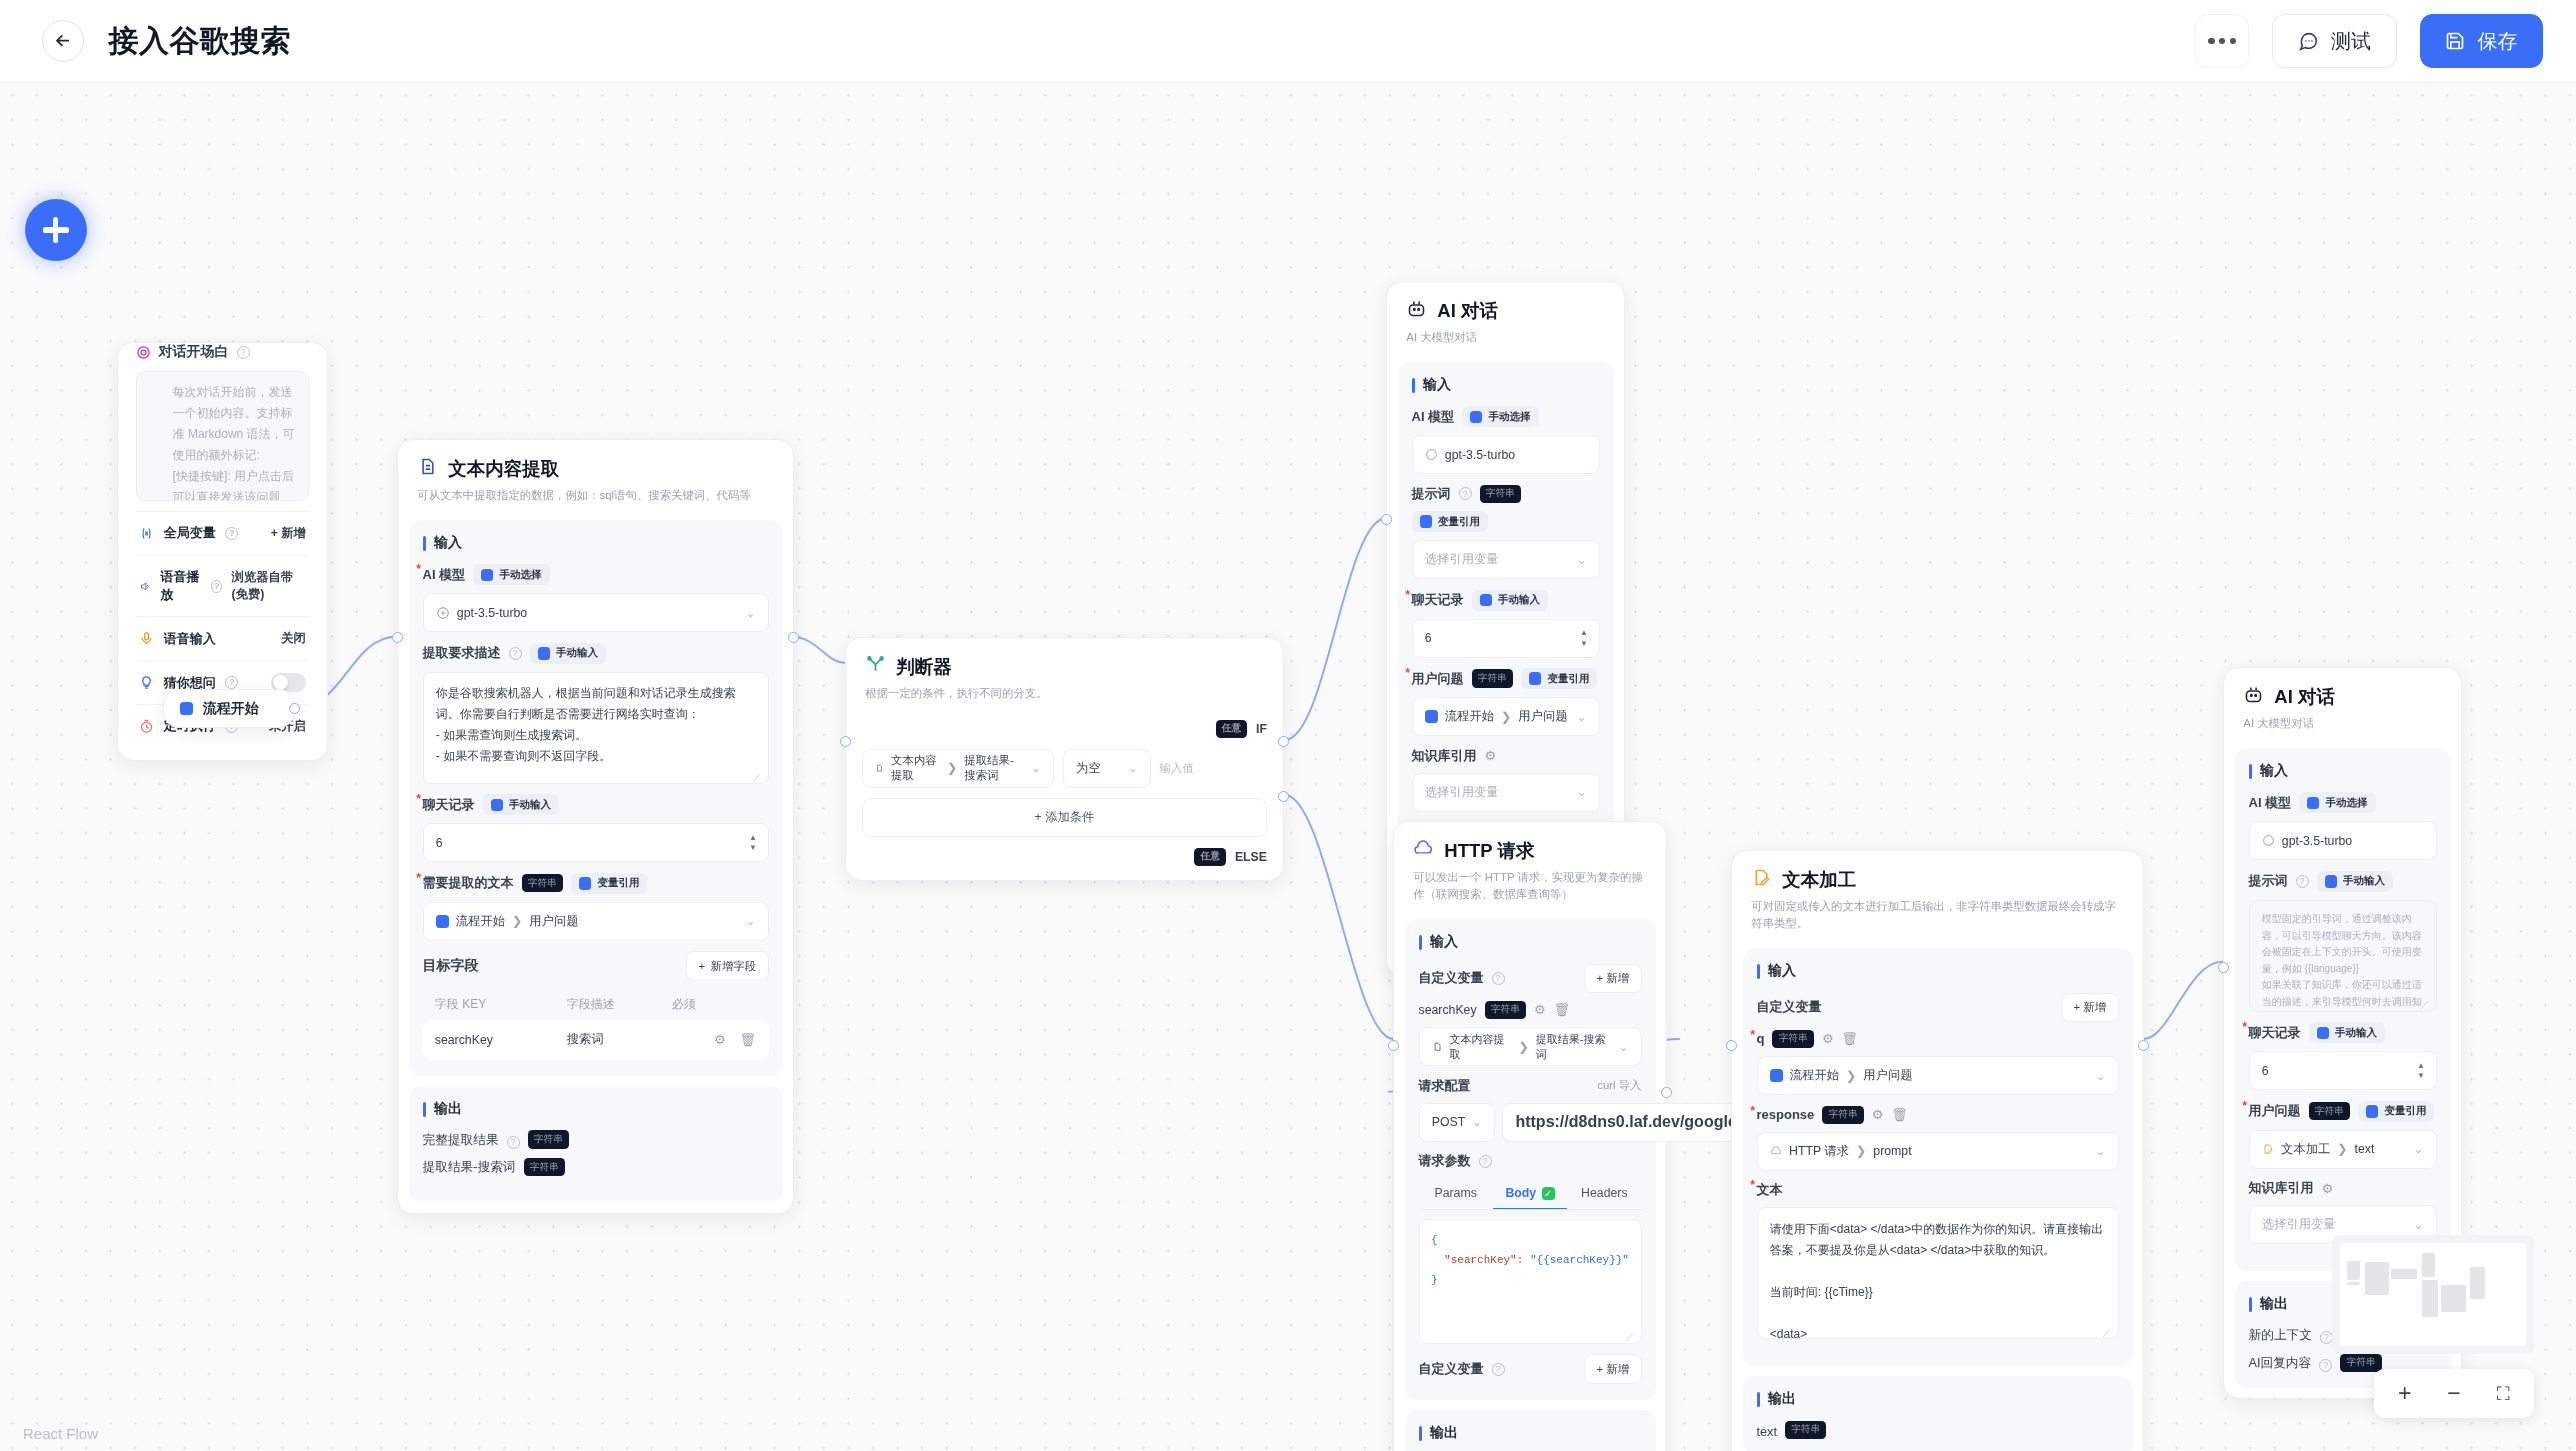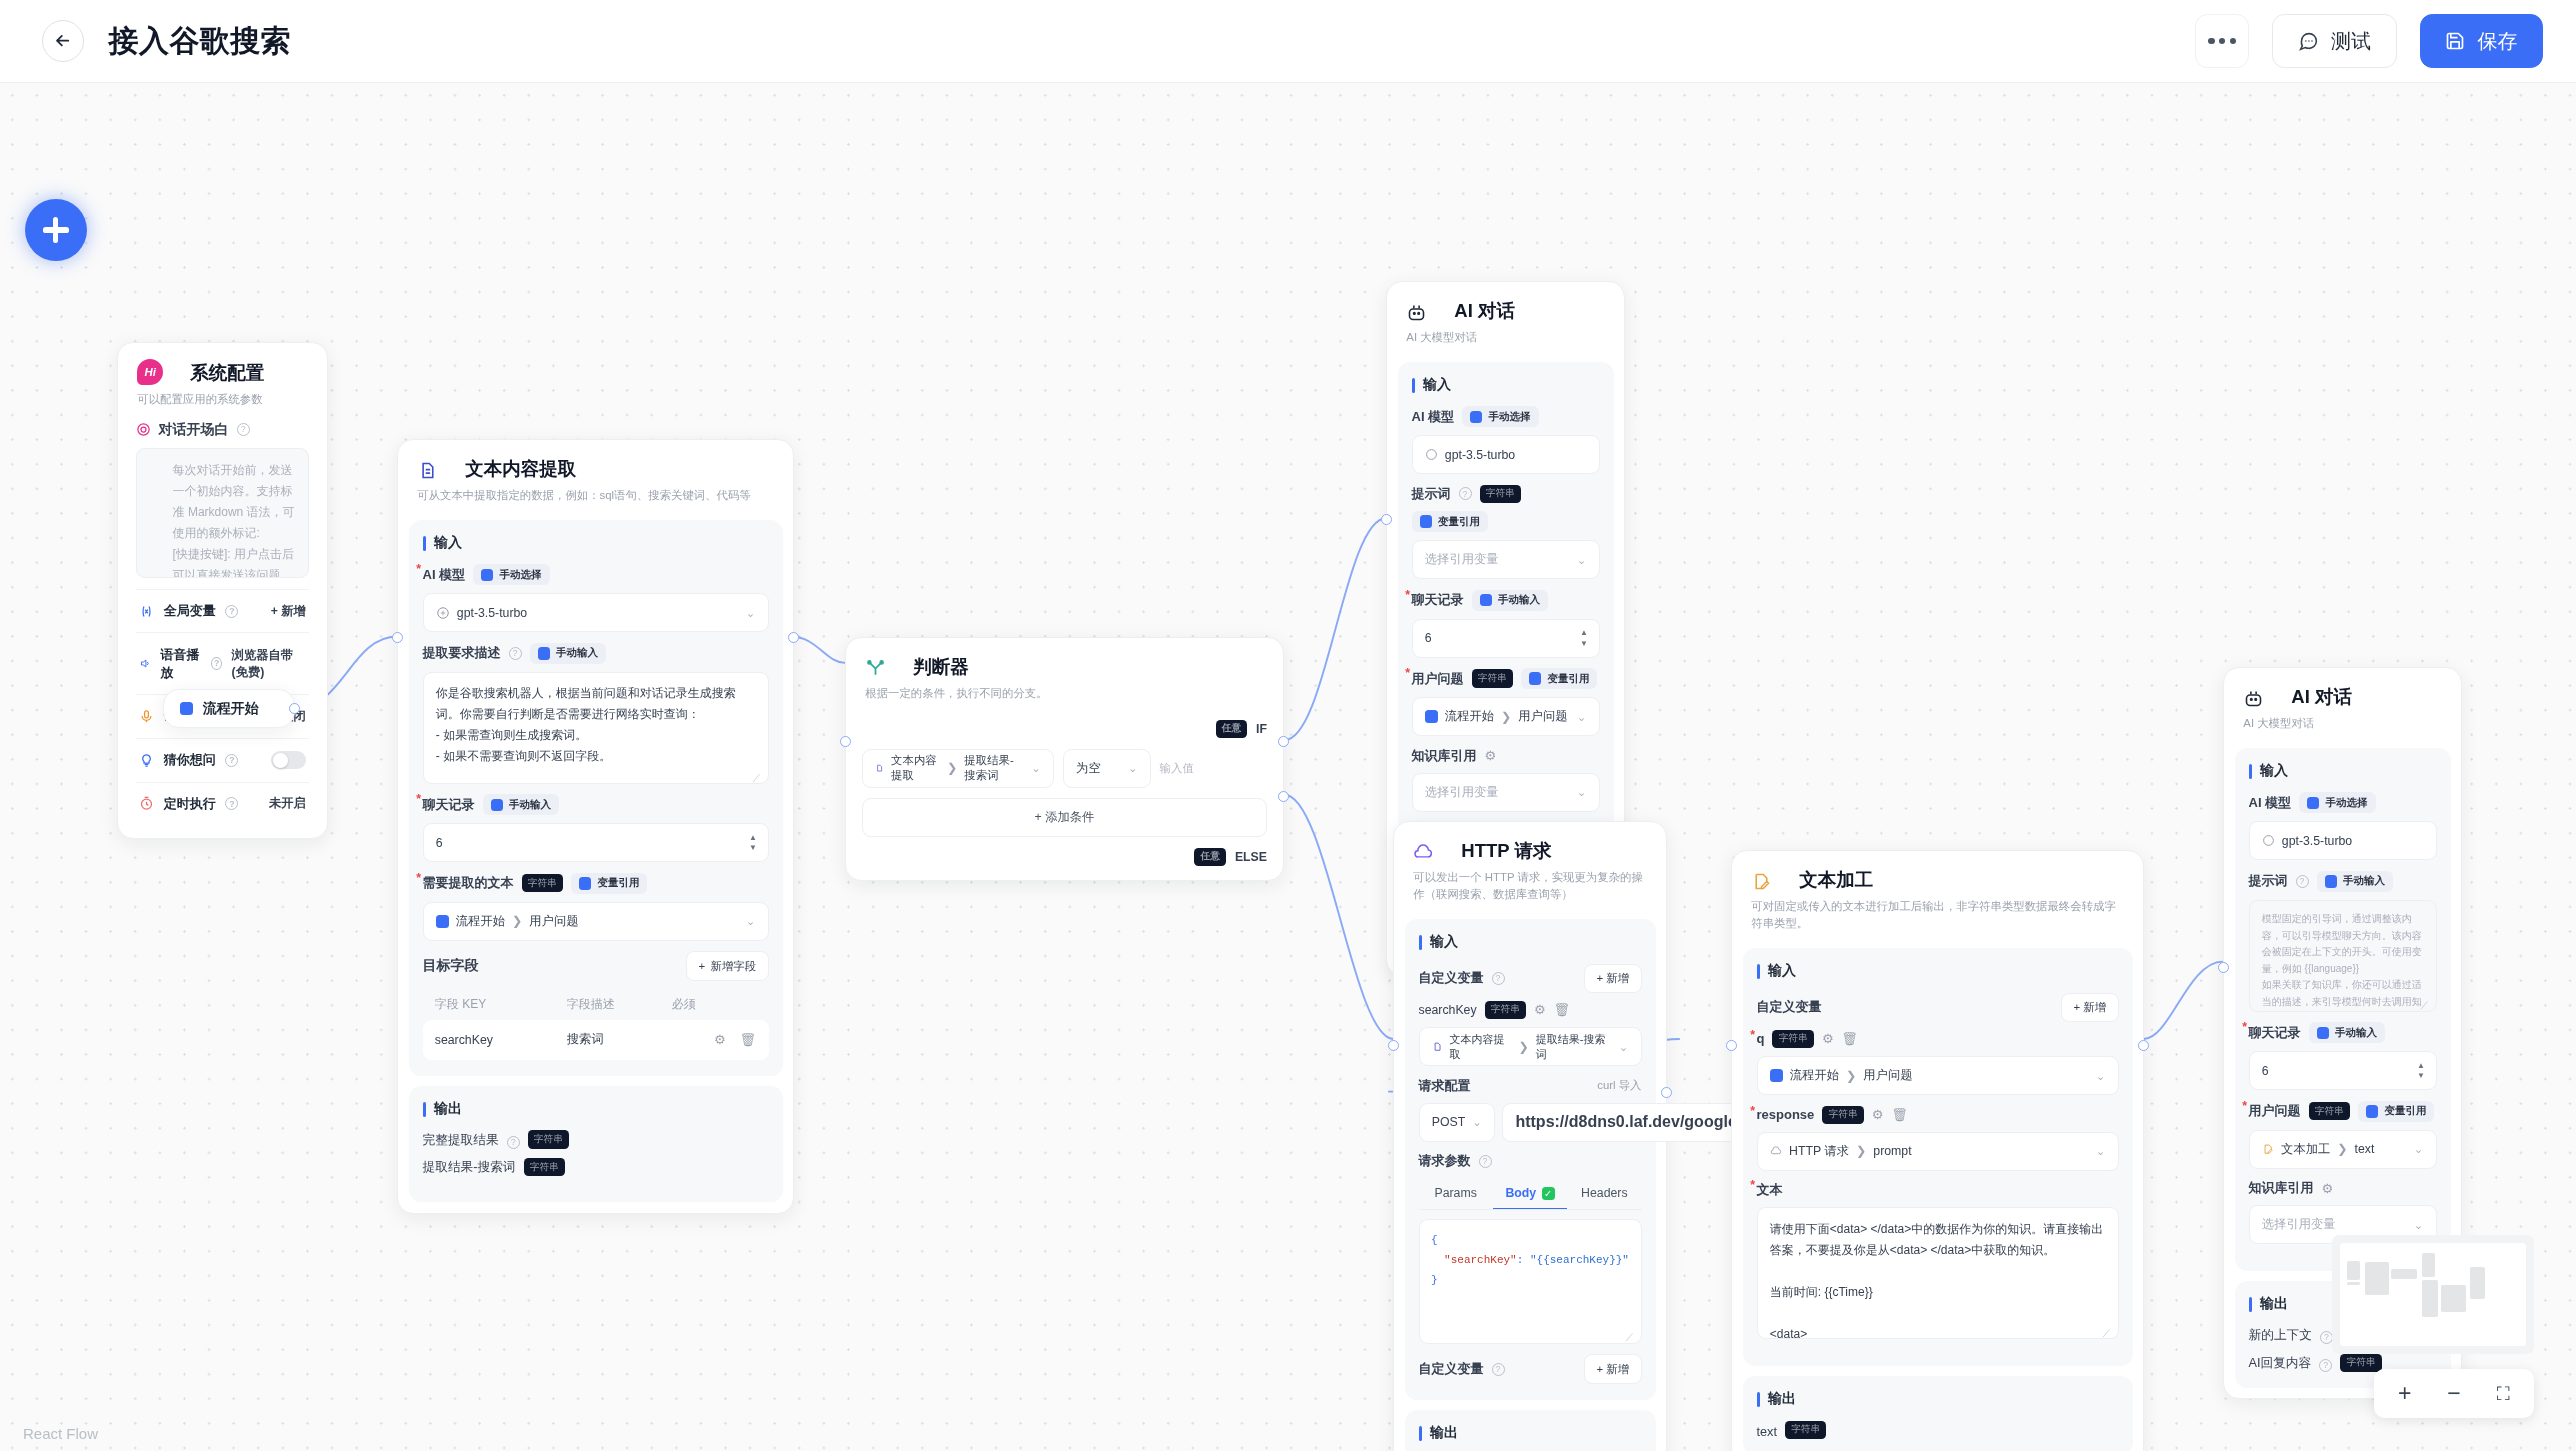--- a/index.html
+++ b/index.html
@@ -52,21 +52,21 @@
   .add-fab:before{width:26px;height:5.3px;}
   .add-fab:after{width:5.3px;height:26px;}
 
   
   .node{
     position:absolute;background:#fff;border-radius:16px;
     border:0.9px solid #eceef1; box-shadow:0 4.4px 19.3px rgba(17,24,39,.07);
     z-index:20;
   }
   .node-hd{padding:16px 19.3px 12.3px 19.3px;}
-  .node-title{display:flex;align-items:flex-end;gap:27px;}
+  .node-title{display:flex;align-items:flex-start;gap:10px;}
   .node-title .nt{font-size:18.5px;font-weight:700;color:#111827;}
   .node-desc{font-size:11.4px;color:#9aa1ad;margin-top:6.2px;line-height:1.5;}
   .sect{background:#f7f8fa;border-radius:12.3px;margin:3.5px 10.5px 10.5px 10.5px;padding:14px 14px 16px 14px;}
   .sect-title{display:flex;align-items:center;gap:8px;font-size:14px;font-weight:700;color:#1f2937;margin-bottom:12.3px;}
   .bar{width:3.5px;height:15px;background:#3b6ef6;border-radius:1.8px;display:inline-block;}
 
   .fl{display:flex;align-items:center;gap:8px;margin-bottom:8px;flex-wrap:wrap;}
   .lab{font-size:13px;color:#374151;font-weight:600;position:relative;}
   .req:before{content:"*";color:#ef4444;position:absolute;left:-6.2px;top:-3.5px;font-size:12.3px;}
   .tag{font-size:9.7px;color:#9aa1ad;background:#0f172a;border-radius:4.4px;padding:2.6px 6.2px;}
@@ -197,27 +197,20 @@
       <path d="M1462,748 C1510,748 1530,495 1578,495"></path>
       <path d="M1462,810 C1510,810 1540,1088 1586,1088"></path>
       <path d="M1580,1148 C1780,1148 1840,1088 1912,1088"></path>
       <path d="M2440,1088 C2470,1088 2490,1000 2530,1000"></path>
     </g>
   </svg>
 
   <div class="add-fab"></div>
 
   <div class="node" style="left:117px;top:259px;width:211px;">
-    <div class="node-hd">
-      <div class="node-title">
-        <span class="hi-badge">Hi</span>
-        <span class="nt">系统配置</span>
-      </div>
-      <div class="node-desc">可以配置应用的系统参数</div>
-    </div>
     <div style="padding:0 17.6px 12.3px 17.6px;">
       <div class="fl" style="margin-bottom:9.7px;">
         <svg width="15" height="15" viewBox="0 0 24 24" fill="none" stroke="#e8308a" stroke-width="2">
           <circle cx="12" cy="12" r="9"></circle>
             <circle cx="12" cy="12" r="4"></circle>
           </svg>
         <span class="lab" style="font-size:14px;">对话开场白</span>
         <span class="qm">?</span>
       </div>
       <div class="ta ph" style="height:130px;padding-left:36px;">每次对话开始前，发送一个初始内容。支持标准 Markdown 语法，可使用的额外标记:

